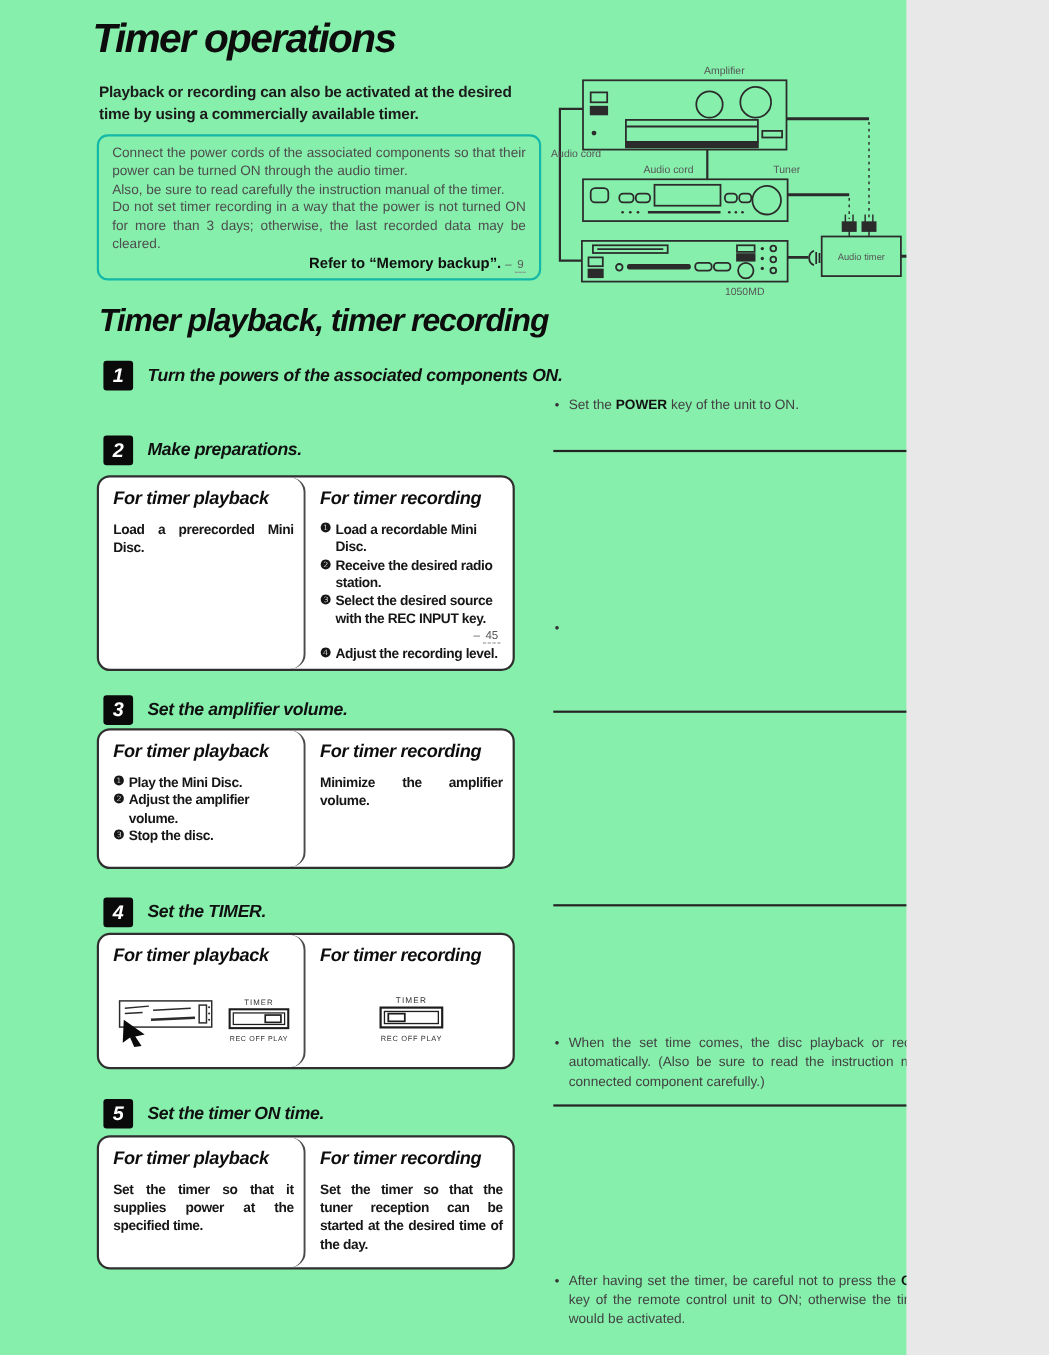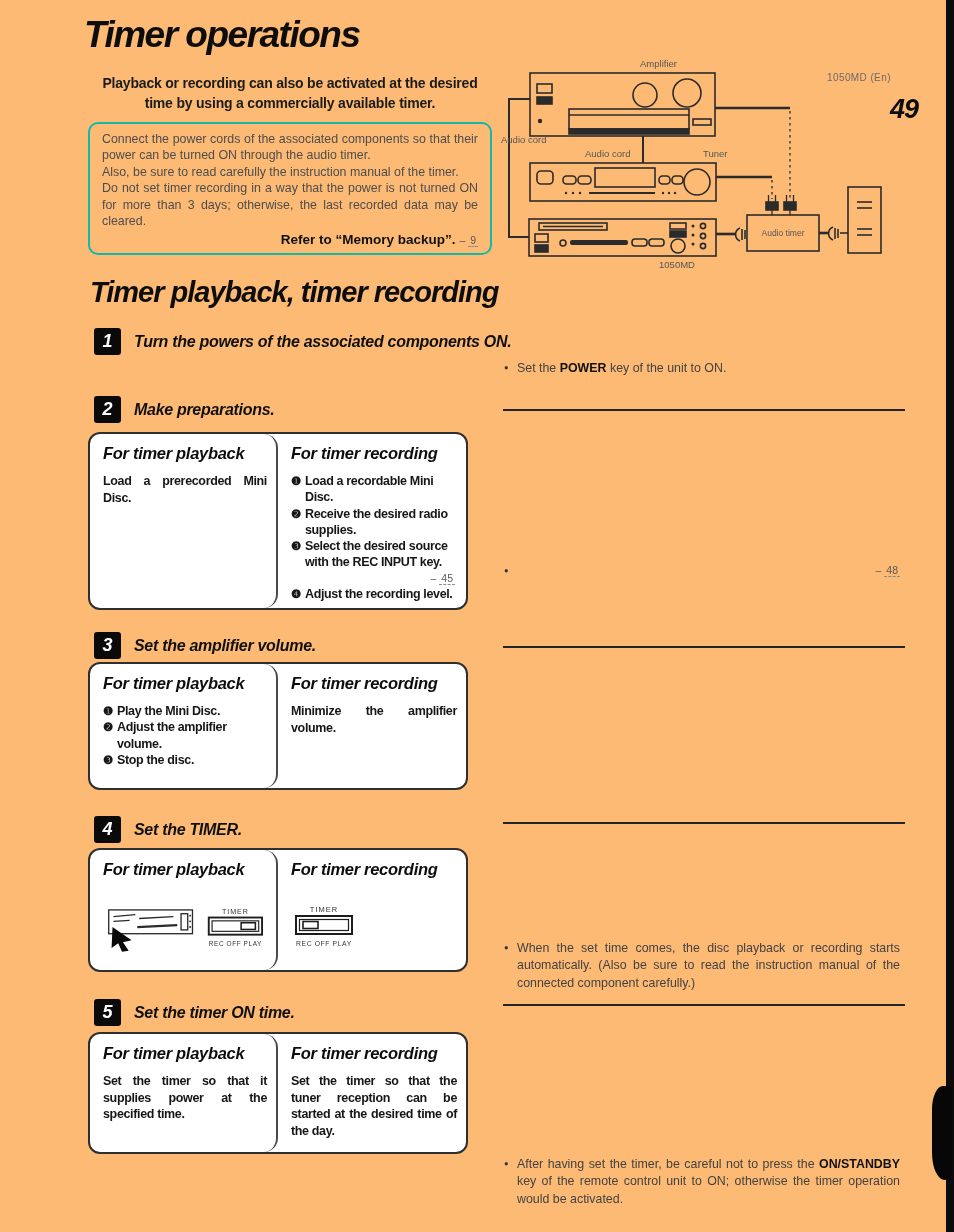--- a/index.html
+++ b/index.html
@@ -1,27 +1,27 @@
 <!DOCTYPE html>
 <html><head>
 <meta charset="utf-8">
 <style>
   html,body{margin:0;padding:0;background:#e8e8e8;}
   #page{
-    position:relative;width:954px;height:1232px;background:#fdba74;
+    position:relative;width:824px;height:1232px;background:#86efac;
     font-family:"Liberation Sans",sans-serif;overflow:hidden;color:#222;
   }
   
   .doc-title{
     position:absolute;left:84px;top:14px;font-size:37px;font-weight:bold;font-style:italic;
     letter-spacing:-1.5px;color:#0d0d0d;
   }
   .intro{
     position:absolute;left:90px;top:74px;width:400px;font-size:14px;font-weight:bold;
-    color:#1b1b1b;line-height:1.42;letter-spacing:-0.2px;text-align:center;
+    color:#1b1b1b;line-height:1.42;letter-spacing:-0.2px;
   }
   .section-title{
     position:absolute;left:90px;top:276px;font-size:29px;font-weight:bold;font-style:italic;
     letter-spacing:-1px;color:#0d0d0d;text-align:center;
   }
   
   .note-box{
     position:absolute;left:88px;top:122px;width:404px;box-sizing:border-box;
     border:2px solid #14b8a6;border-radius:10px;padding:7px 12px 6px 12px;
   }
@@ -44,21 +44,21 @@
   }
   .tbl .col{box-sizing:border-box;padding:8px 9px 8px 13px;}
   .tbl .col-l{width:50%;border-right:2px solid #4a4a4a;border-radius:14px;}
   .tbl .col-r{width:50%;border-radius:28px;}
   .col-head{font-size:16.5px;font-weight:bold;font-style:italic;color:#0d0d0d;margin:2px 0 10px 0;letter-spacing:-0.3px;}
   .cell-text{font-size:12.5px;font-weight:bold;color:#161616;line-height:1.32;letter-spacing:-0.35px;text-align:justify;}
   .item{display:flex;gap:4px;font-size:12.5px;font-weight:bold;color:#161616;line-height:1.3;letter-spacing:-0.35px;}
   .item .num{flex:0 0 auto;font-size:11.5px;padding-top:1px;}
   .refline{text-align:right;margin:1px 2px 2px 0;}
   
-  .sw-cell{display:flex;align-items:center;gap:6px;padding-top:14px;}
+  .sw-cell{display:flex;align-items:center;justify-content:center;gap:6px;padding-top:14px;}
   svg text{font-family:"Liberation Sans",sans-serif;}
   
   .model-ref{position:absolute;left:827px;top:72px;font-size:10px;color:#6a6a6a;letter-spacing:0.4px;}
   .page-num{position:absolute;left:890px;top:94px;font-size:27px;font-weight:bold;font-style:italic;color:#0c0c0c;letter-spacing:-1px;}
   .diagram{position:absolute;left:497px;top:53px;}
   .hr{position:absolute;left:503px;width:402px;height:2px;background:#242424;}
   .sidenote{
     position:absolute;left:504px;width:396px;font-size:12.4px;color:#424242;line-height:1.4;
     text-align:justify;
   }
@@ -210,21 +210,21 @@
       <div class="cell-text">Load a prerecorded Mini Disc.</div>
     </div>
     <div class="col col-r">
       <div class="col-head">For timer recording</div>
       <div class="item">
         <span class="num">❶</span>
         <span>Load a recordable Mini Disc.</span>
       </div>
       <div class="item">
         <span class="num">❷</span>
-        <span>Receive the desired radio supplies.</span>
+        <span>Receive the desired radio station.</span>
       </div>
       <div class="item">
         <span class="num">❸</span>
         <span>Select the desired source with the REC INPUT key.</span>
       </div>
       <div class="refline pageref">
         <span>–</span>
         <span class="n">45</span>
       </div>
       <div class="item">

